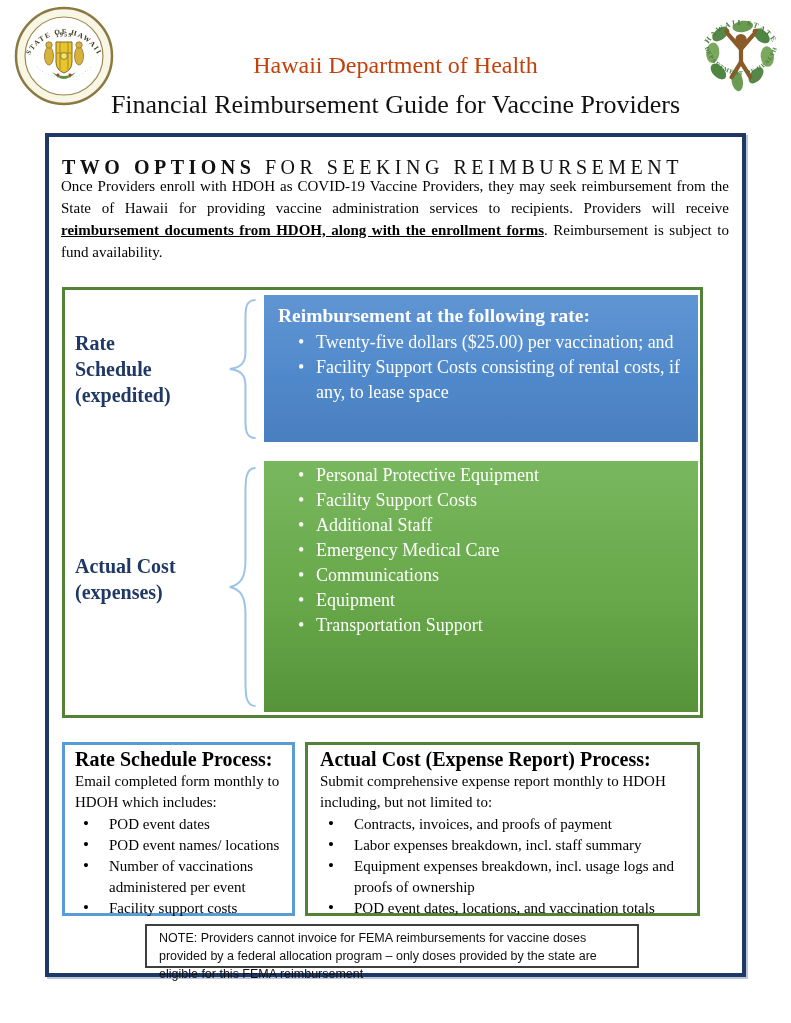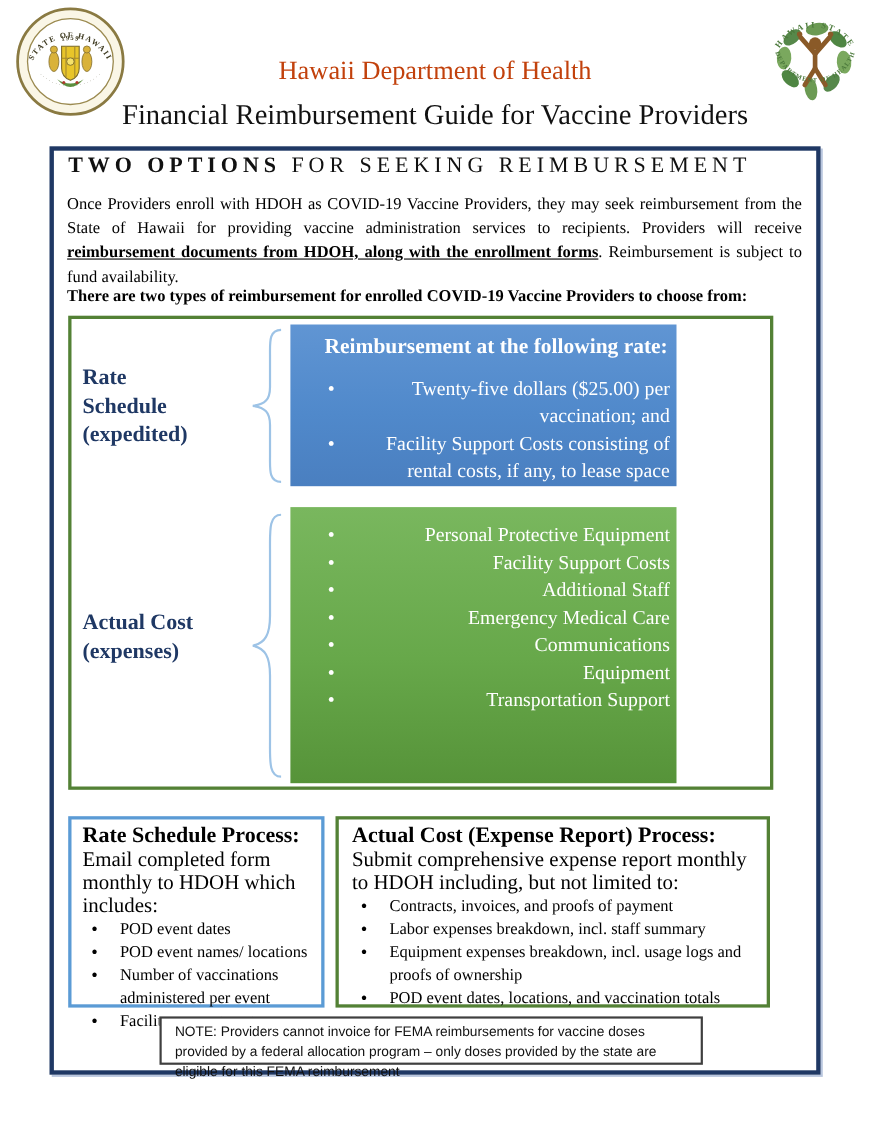--- a/index.html
+++ b/index.html
@@ -12,58 +12,58 @@
   .seal   { position:absolute; left:14px; top:6px;  width:100px; height:102px; }
   .dohlogo{ position:absolute; left:694px; top:2px; width:94px;  height:102px; }
   .title1 { position:absolute; left:0; top:52px;  width:791px; text-align:center;
             font-size:24px; color:#c2410c; }
   .title2 { position:absolute; left:0; top:90px;  width:791px; text-align:center;
             font-size:26px; color:#111; }
   
   .mainbox { position:absolute; left:45px; top:133px; width:701px; height:844px;
              border:4px solid #1f3864; background:#fff;
              box-shadow:2px 2px 0 0 #b9c6de; }
-  .bigheading { position:absolute; left:62px; top:139px; width:670px;
+  .bigheading { position:absolute; left:62px; top:156px; width:670px;
                 font-size:20px; letter-spacing:4.5px; color:#111; white-space:nowrap; }
   .bigheading b { letter-spacing:4.5px; }
   .intro { position:absolute; left:61px; top:175px; width:668px;
            font-size:15px; line-height:22px; text-align:justify; }
   .intro .ul { font-weight:bold; text-decoration:underline; }
   .chooseline { position:absolute; left:61px; top:262px; width:672px;
                 font-size:15px; font-weight:bold; }
   
   .optwrap { position:absolute; left:62px; top:287px; width:641px; height:431px;
              border:3px solid #538135; background:#fff; }
   .optlabel { position:absolute; font-size:20px; font-weight:bold; color:#1f3864;
               line-height:26px; }
   .lbl-rate   { left:75px;  top:330px; }
   .lbl-actual { left:75px;  top:553px; }
   .brace { position:absolute; }
   .brace svg { width:100%; height:100%; display:block; }
   .brace1 { left:222px; top:297px; width:38px; height:144px; }
   .brace2 { left:222px; top:463px; width:38px; height:248px; }
-  .colorbox { position:absolute; left:264px; width:351px; color:#fff;text-align:right; }
+  .colorbox { position:absolute; left:264px; width:434px; color:#fff; }
   .bluebox  { top:295px; height:147px;
               background:linear-gradient(180deg,#6095d3 0%,#5089cb 55%,#4a7fc0 100%); }
   .greenbox { top:461px; height:251px;
               background:linear-gradient(180deg,#79b75e 0%,#67a84a 55%,#569339 100%); }
   .cb-title { font-size:19.5px; font-weight:bold; line-height:25px;
               padding:8px 8px 0 27px; text-indent:-13px; }
-  .cb-list  { list-style:none; margin-top:13px; }
+  .cb-list  { list-style:none; margin-top:2px; }
   .cb-list li { position:relative; font-size:18px; line-height:25px;
                 padding-left:52px; padding-right:6px; }
   .cb-list li::before { content:"\2022"; position:absolute; left:34px; top:0; }
   
   .procbox { position:absolute; top:742px; background:#fff; }
   .proc-rate   { left:62px;  width:233px; height:174px; border:3px solid #5b9bd5;
                  padding:3px 8px 0 10px; }
   .proc-actual { left:305px; width:395px; height:174px; border:3px solid #538135;
                  padding:3px 4px 0 12px; }
   .proc-title { font-size:20px; font-weight:bold; line-height:23px; }
-  .proc-intro { font-size:19px; line-height:21px; }
+  .proc-intro { font-size:15px; line-height:21px; }
   .proc-list  { list-style:none; margin-top:1px; }
   .proc-list li { position:relative; font-size:15px; line-height:21px;
                   padding-left:34px; }
   .proc-list li::before { content:"\2022"; position:absolute; left:8px; top:-1px;
                           font-size:17px; }
   
   .notebox { position:absolute; left:145px; top:924px; width:494px; height:44px;
              border:2px solid #3f3f3f; padding:3px 12px;
              font-family:"Liberation Sans", sans-serif; font-size:12.5px;
              line-height:18px; color:#111; background:#fff; }
@@ -143,21 +143,20 @@
 
   <div class="title1">Hawaii Department of Health</div>
   <div class="title2">Financial Reimbursement Guide for Vaccine Providers</div>
 
   <div class="mainbox"></div>
 
   <div class="bigheading"><b>TWO OPTIONS</b><span> FOR SEEKING REIMBURSEMENT</span></div>
 
   <div class="intro"><span>Once Providers enroll with HDOH as COVID-19 Vaccine Providers, they may seek reimbursement from the State of Hawaii for providing vaccine administration services to recipients. Providers will receive </span><span class="ul">reimbursement documents from HDOH, along with the enrollment forms</span><span>. Reimbursement is subject to fund availability.</span></div>
 
-  <div class="chooseline">There are two types of reimbursement for enrolled COVID-19 Vaccine Providers to choose from:</div>
 
   <div class="optwrap"></div>
 
   <div class="optlabel lbl-rate">
     <div>Rate</div>
     <div>Schedule</div>
     <div>(expedited)</div>
   </div>
 
   <div class="brace brace1">

